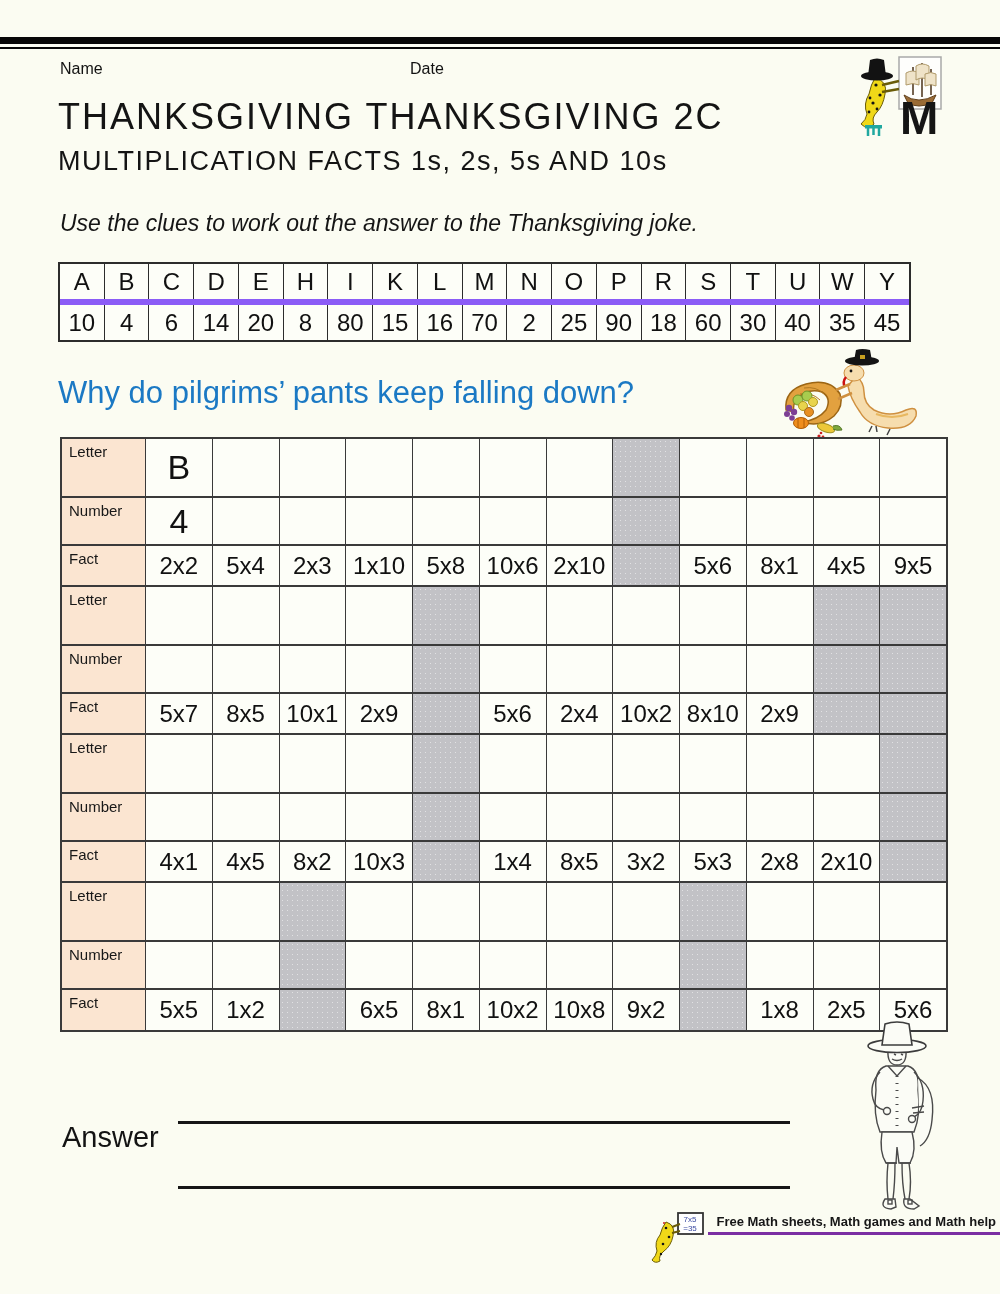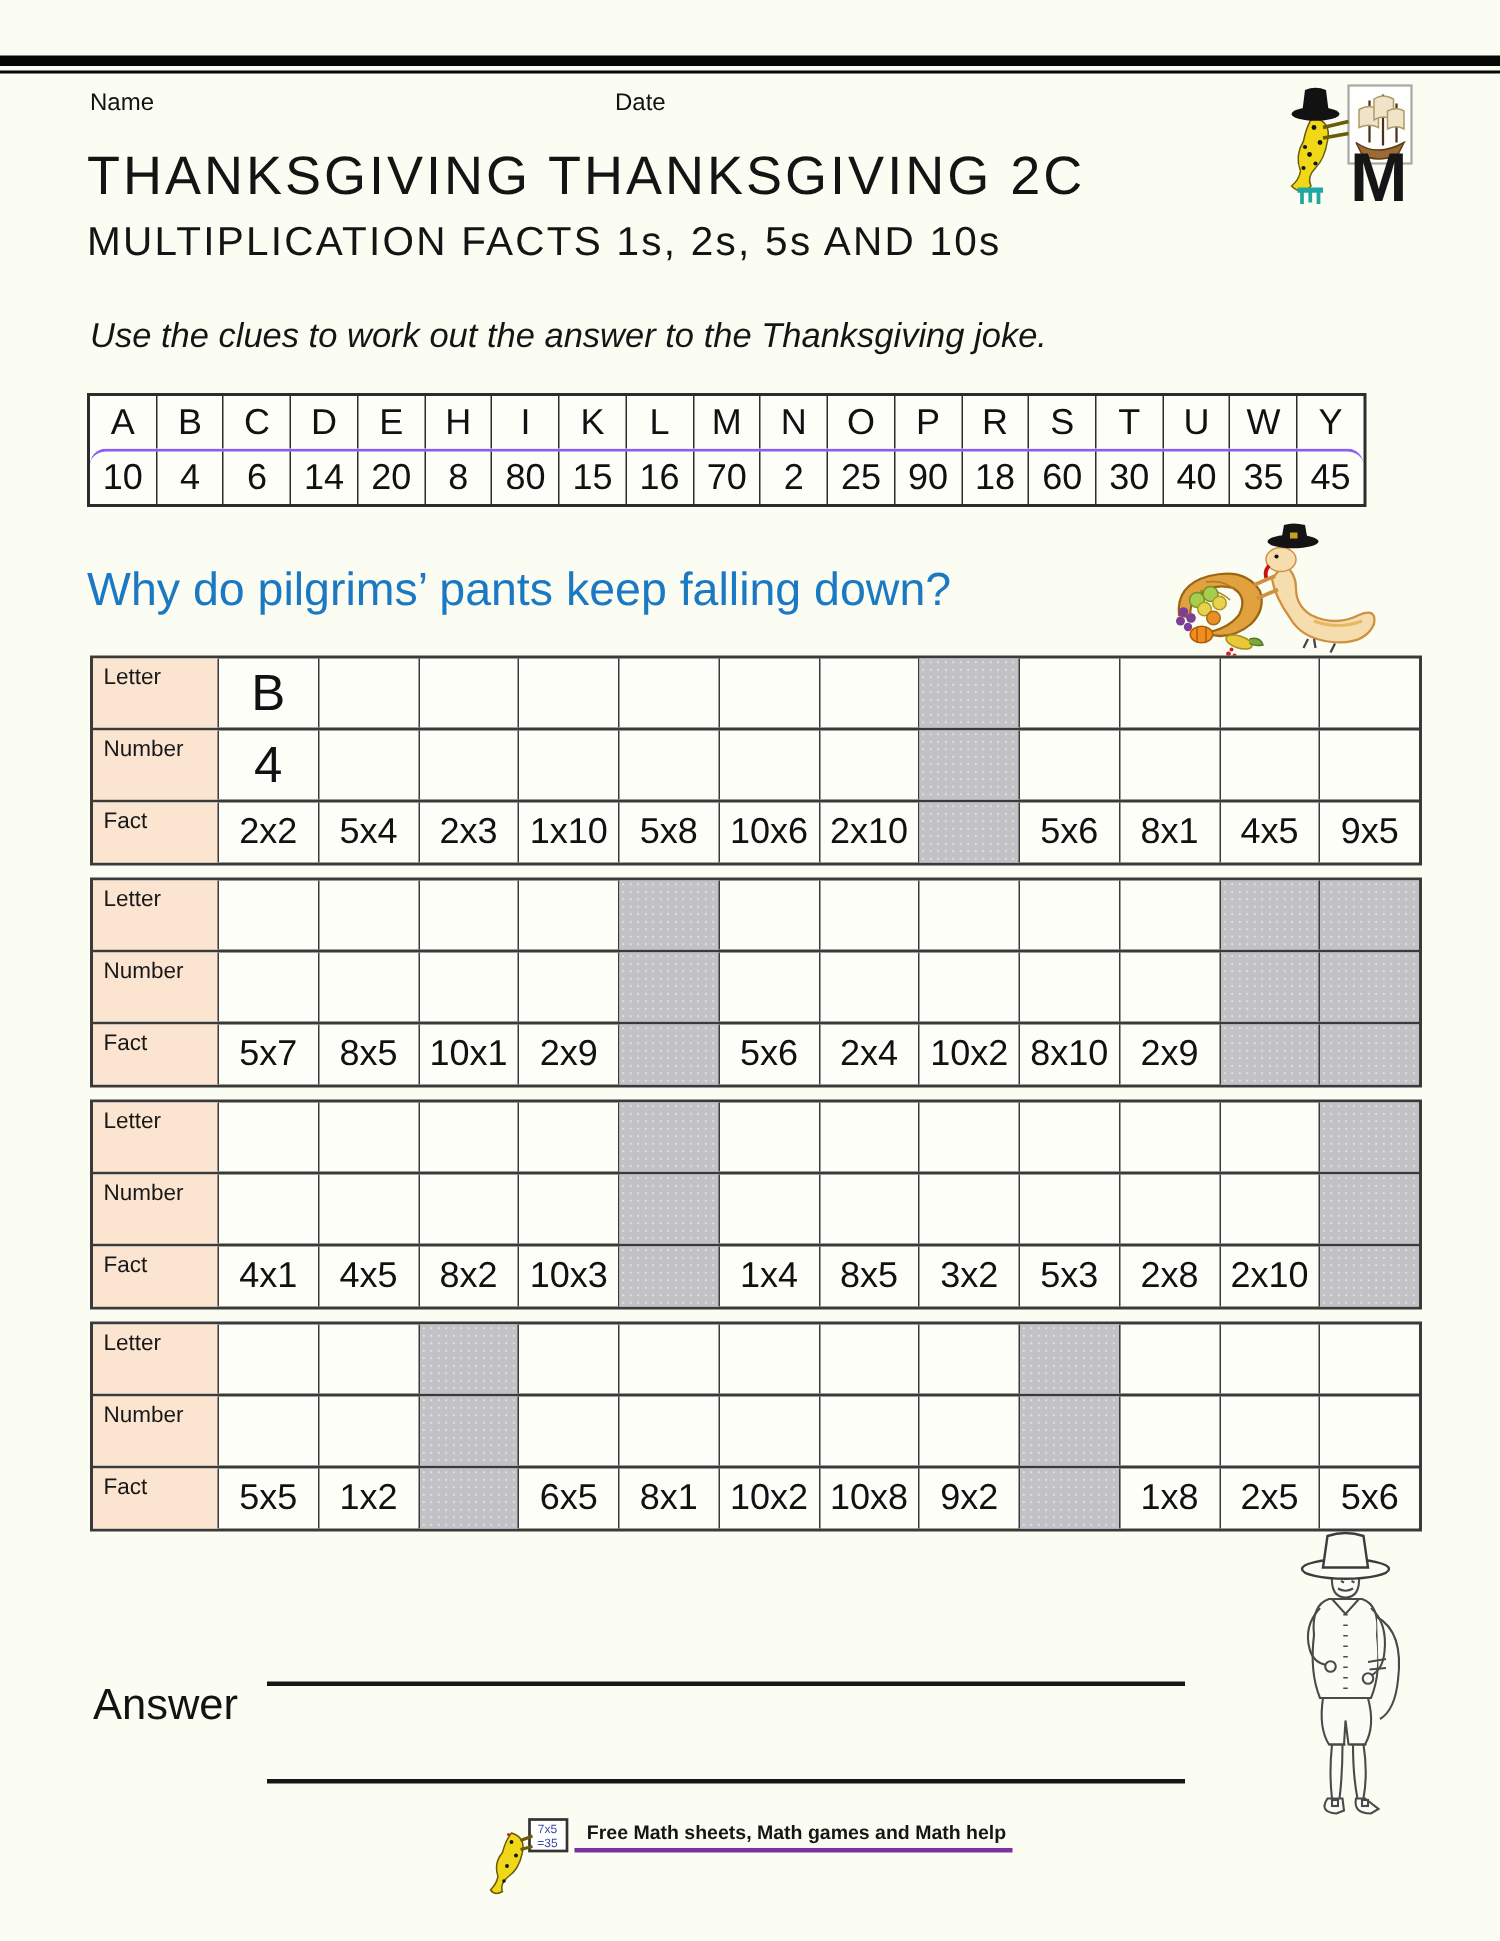--- a/index.html
+++ b/index.html
@@ -14,54 +14,54 @@
 
   .header-logo { position:absolute; left:855px; top:54px; }
 
   .title    { position:absolute; left:58px; top:96px;  font-size:36px; letter-spacing:2px; font-weight:500; color:#141414; }
   .subtitle { position:absolute; left:58px; top:146px; font-size:27px; letter-spacing:1.5px; font-weight:500; color:#141414; }
   .instruction { position:absolute; left:60px; top:210px; font-size:23px; font-style:italic; color:#151515; }
 
   
   .code-table { position:absolute; left:58px; top:262px; width:853px; border:2px solid #2c2c2c; background:#fdfef8; }
   .crow { display:flex; }
-  .crow + .crow { border-top:2px solid #8b5cf6;border-radius:11px; }
+  .crow + .crow { border-top:6px solid #8b5cf6; }
   .code-cell { flex:1 1 0; height:35px; display:flex; align-items:center; justify-content:center;
                border-right:1.5px solid #2c2c2c; font-size:24px; color:#111; }
   .code-cell:last-child { border-right:none; }
 
   .question { position:absolute; left:58px; top:375px; font-size:31px; font-weight:normal; color:#1b79c4; }
   .question-art { position:absolute; left:776px; top:348px; }
 
   
   .grid { position:absolute; left:60px; width:888px; border:2px solid #3a3a3a; background:#fdfef8; }
   .grow { display:flex; }
   .grow + .grow { border-top:2px solid #3a3a3a; }
   .label-cell { width:84px; flex:none; background:#fbe5d1; border-right:1.5px solid #3a3a3a;
                 font-size:15px; color:#181818; padding:4px 0 0 7px; }
   .gcell { width:67px; flex:1 1 0; border-right:1.5px solid #3a3a3a; display:flex;
            align-items:center; justify-content:center; color:#111; }
   .gcell:last-child { border-right:none; }
-  .row-letter .label-cell, .row-letter .gcell { height:46px; }
+  .row-letter .label-cell, .row-letter .gcell { height:57px; }
   .row-number .label-cell, .row-number .gcell { height:46px; }
   .row-fact   .label-cell, .row-fact   .gcell { height:40px; }
   .row-letter .gcell, .row-number .gcell { font-size:34px; }
   .row-fact .gcell { font-size:24px; }
   .shaded { background:#c2c2c6;
             background-image:radial-gradient(rgba(255,255,255,.5) .8px, transparent 1px);
             background-size:5px 5px; }
 
   .answer-label { position:absolute; left:62px; top:1085px; font-size:29px; color:#131313;margin-top:36px; }
   .answer-line { position:absolute; left:178px; width:612px; height:3px; background:#161616; }
   .answer-line-1 { top:1121px; }
   .answer-line-2 { top:1186px; }
 
   .pilgrim-art { position:absolute; left:850px; top:1020px; }
 
-  .footer { position:absolute; left:0; top:1210px; width:100%; display:flex; justify-content:center; }
+  .footer { position:absolute; left:0; top:1210px; width:100%; display:flex; justify-content:flex-end; }
   .footer-inner { display:flex; align-items:flex-start; }
   .footer-text { margin-left:2px; }
   .tagline { font-size:13px; font-weight:bold; color:#161616; padding:4px 4px 3px 8px;
              border-bottom:3px solid #7b2fa3; display:inline-block; }
   .site-name { font-size:27px; font-weight:800; letter-spacing:1px; text-transform:uppercase;
                color:#ffffff; -webkit-text-stroke:1.3px #141414; margin:-4px 0 0 -16px; line-height:1.1; }
   .site-name::first-letter { font-size:44px; color:#141414; }
 </style>
 </head>
 <body>

